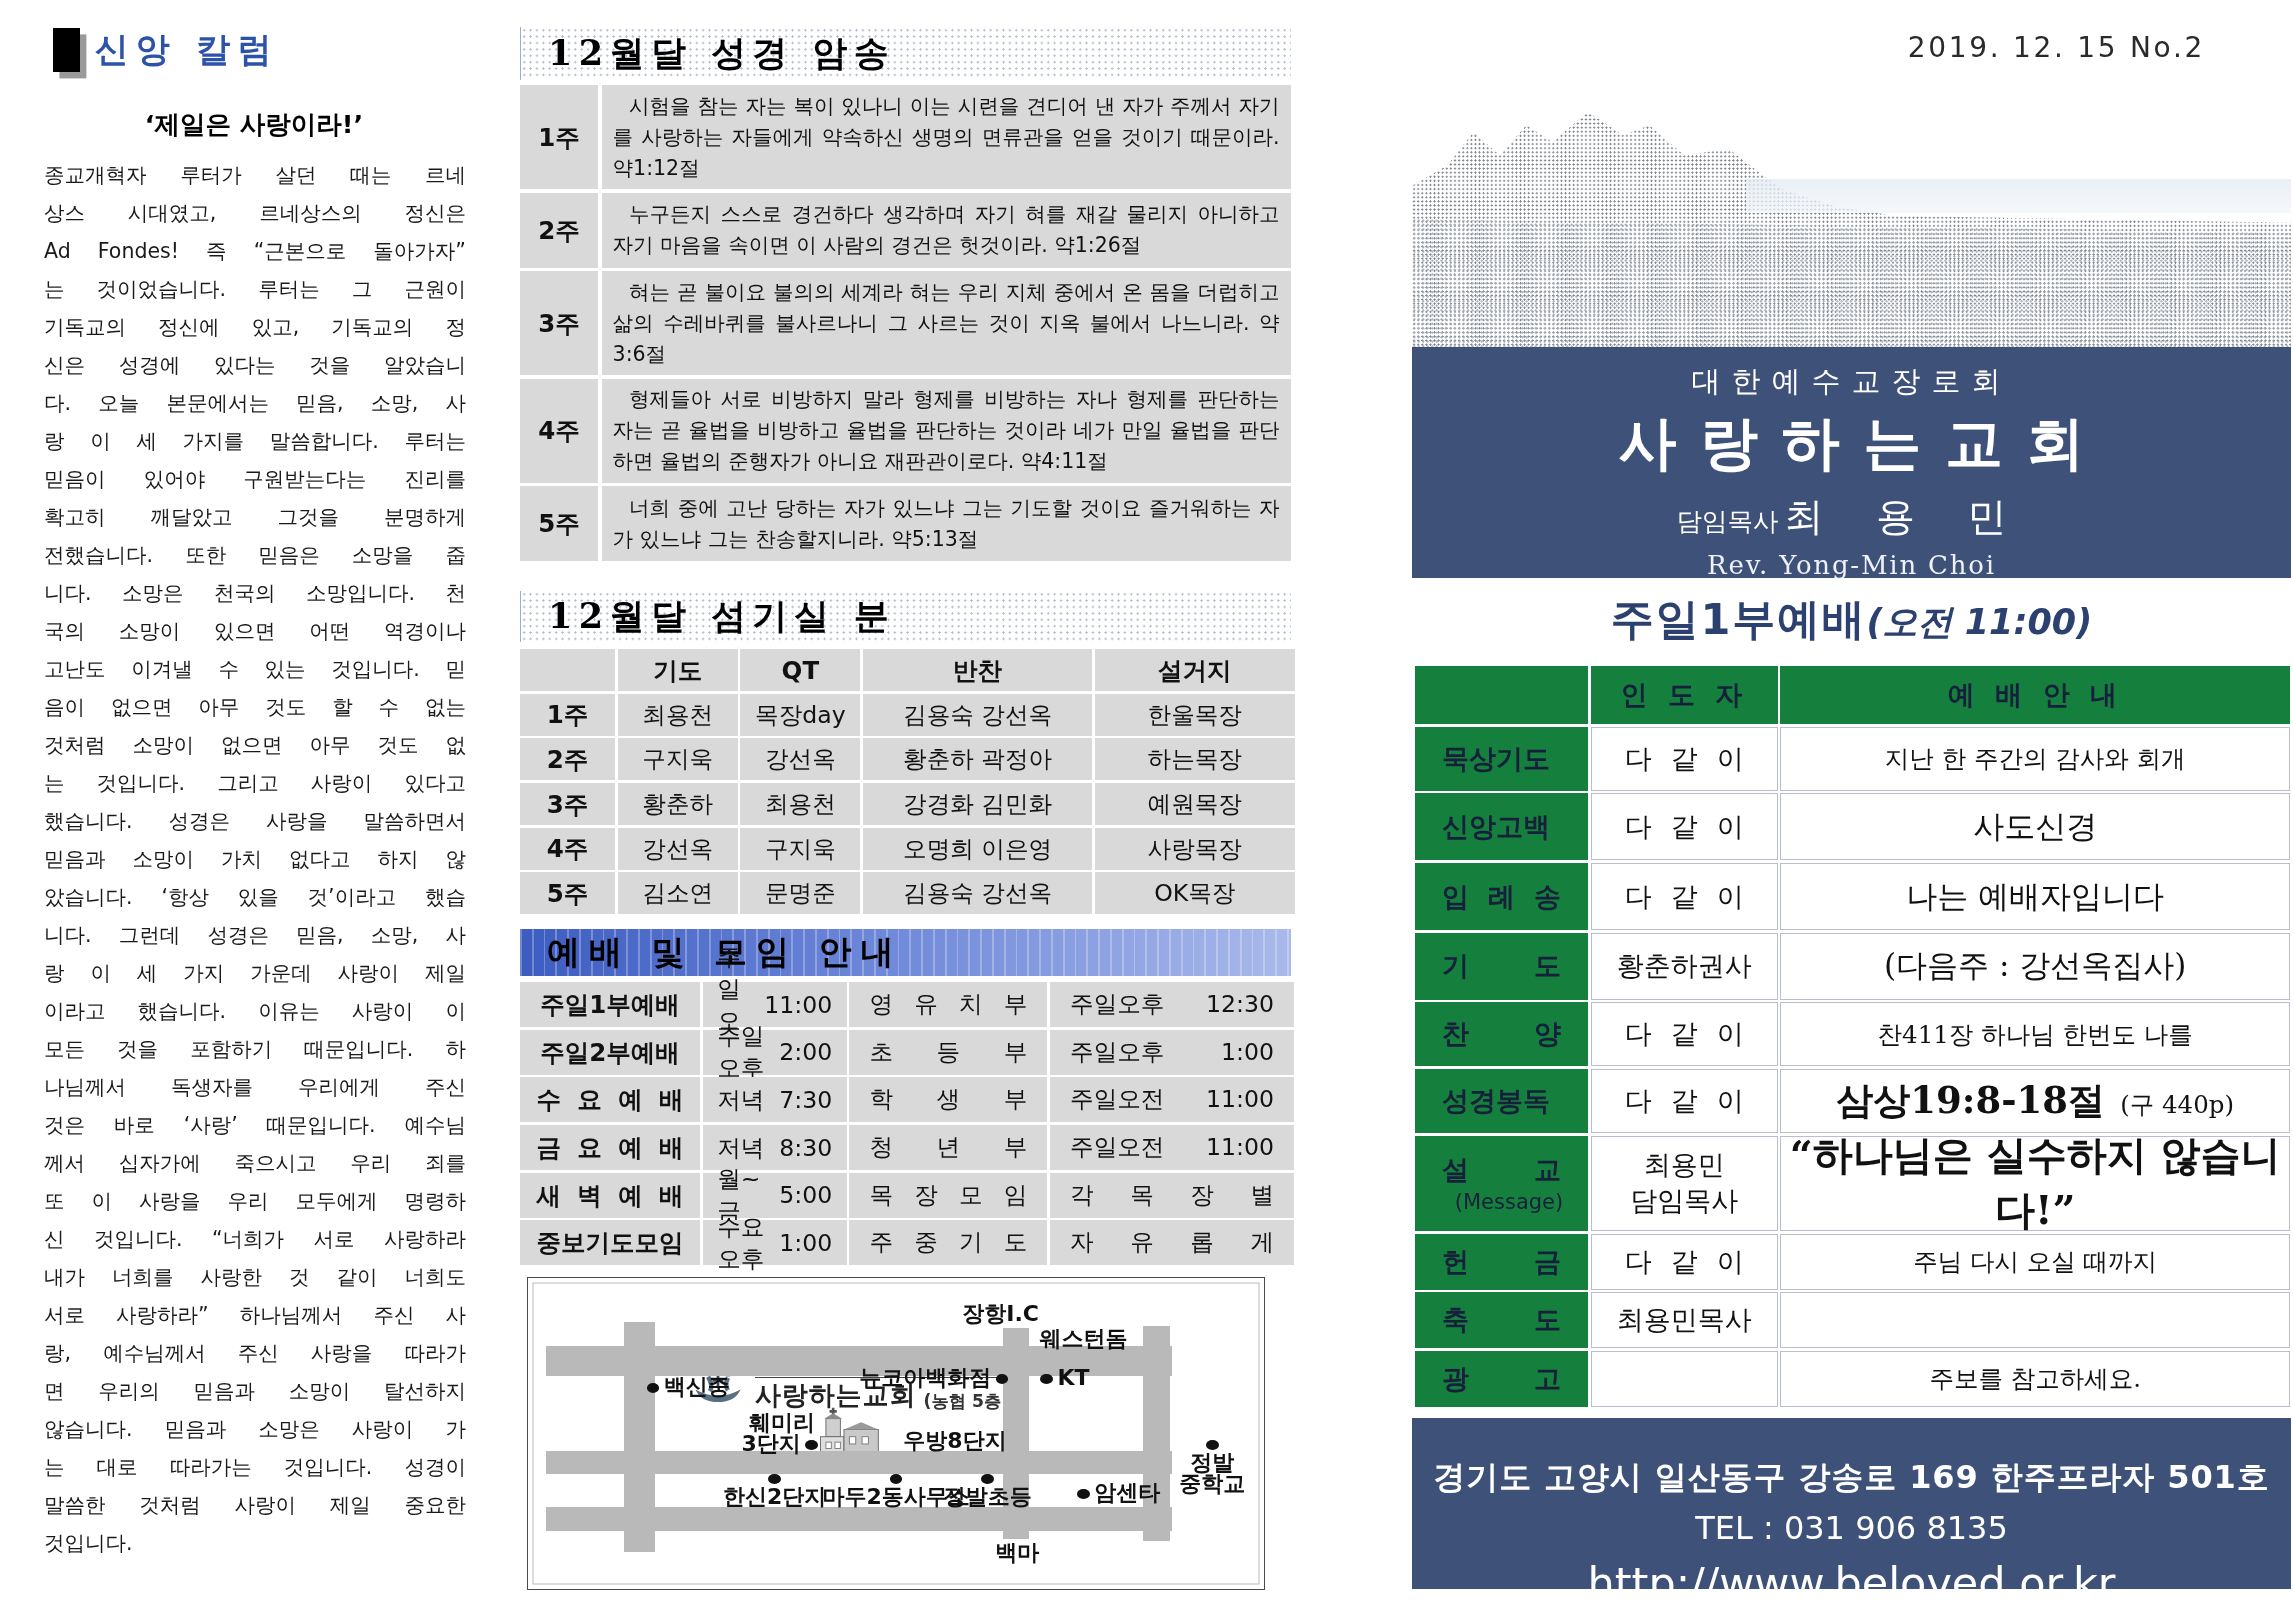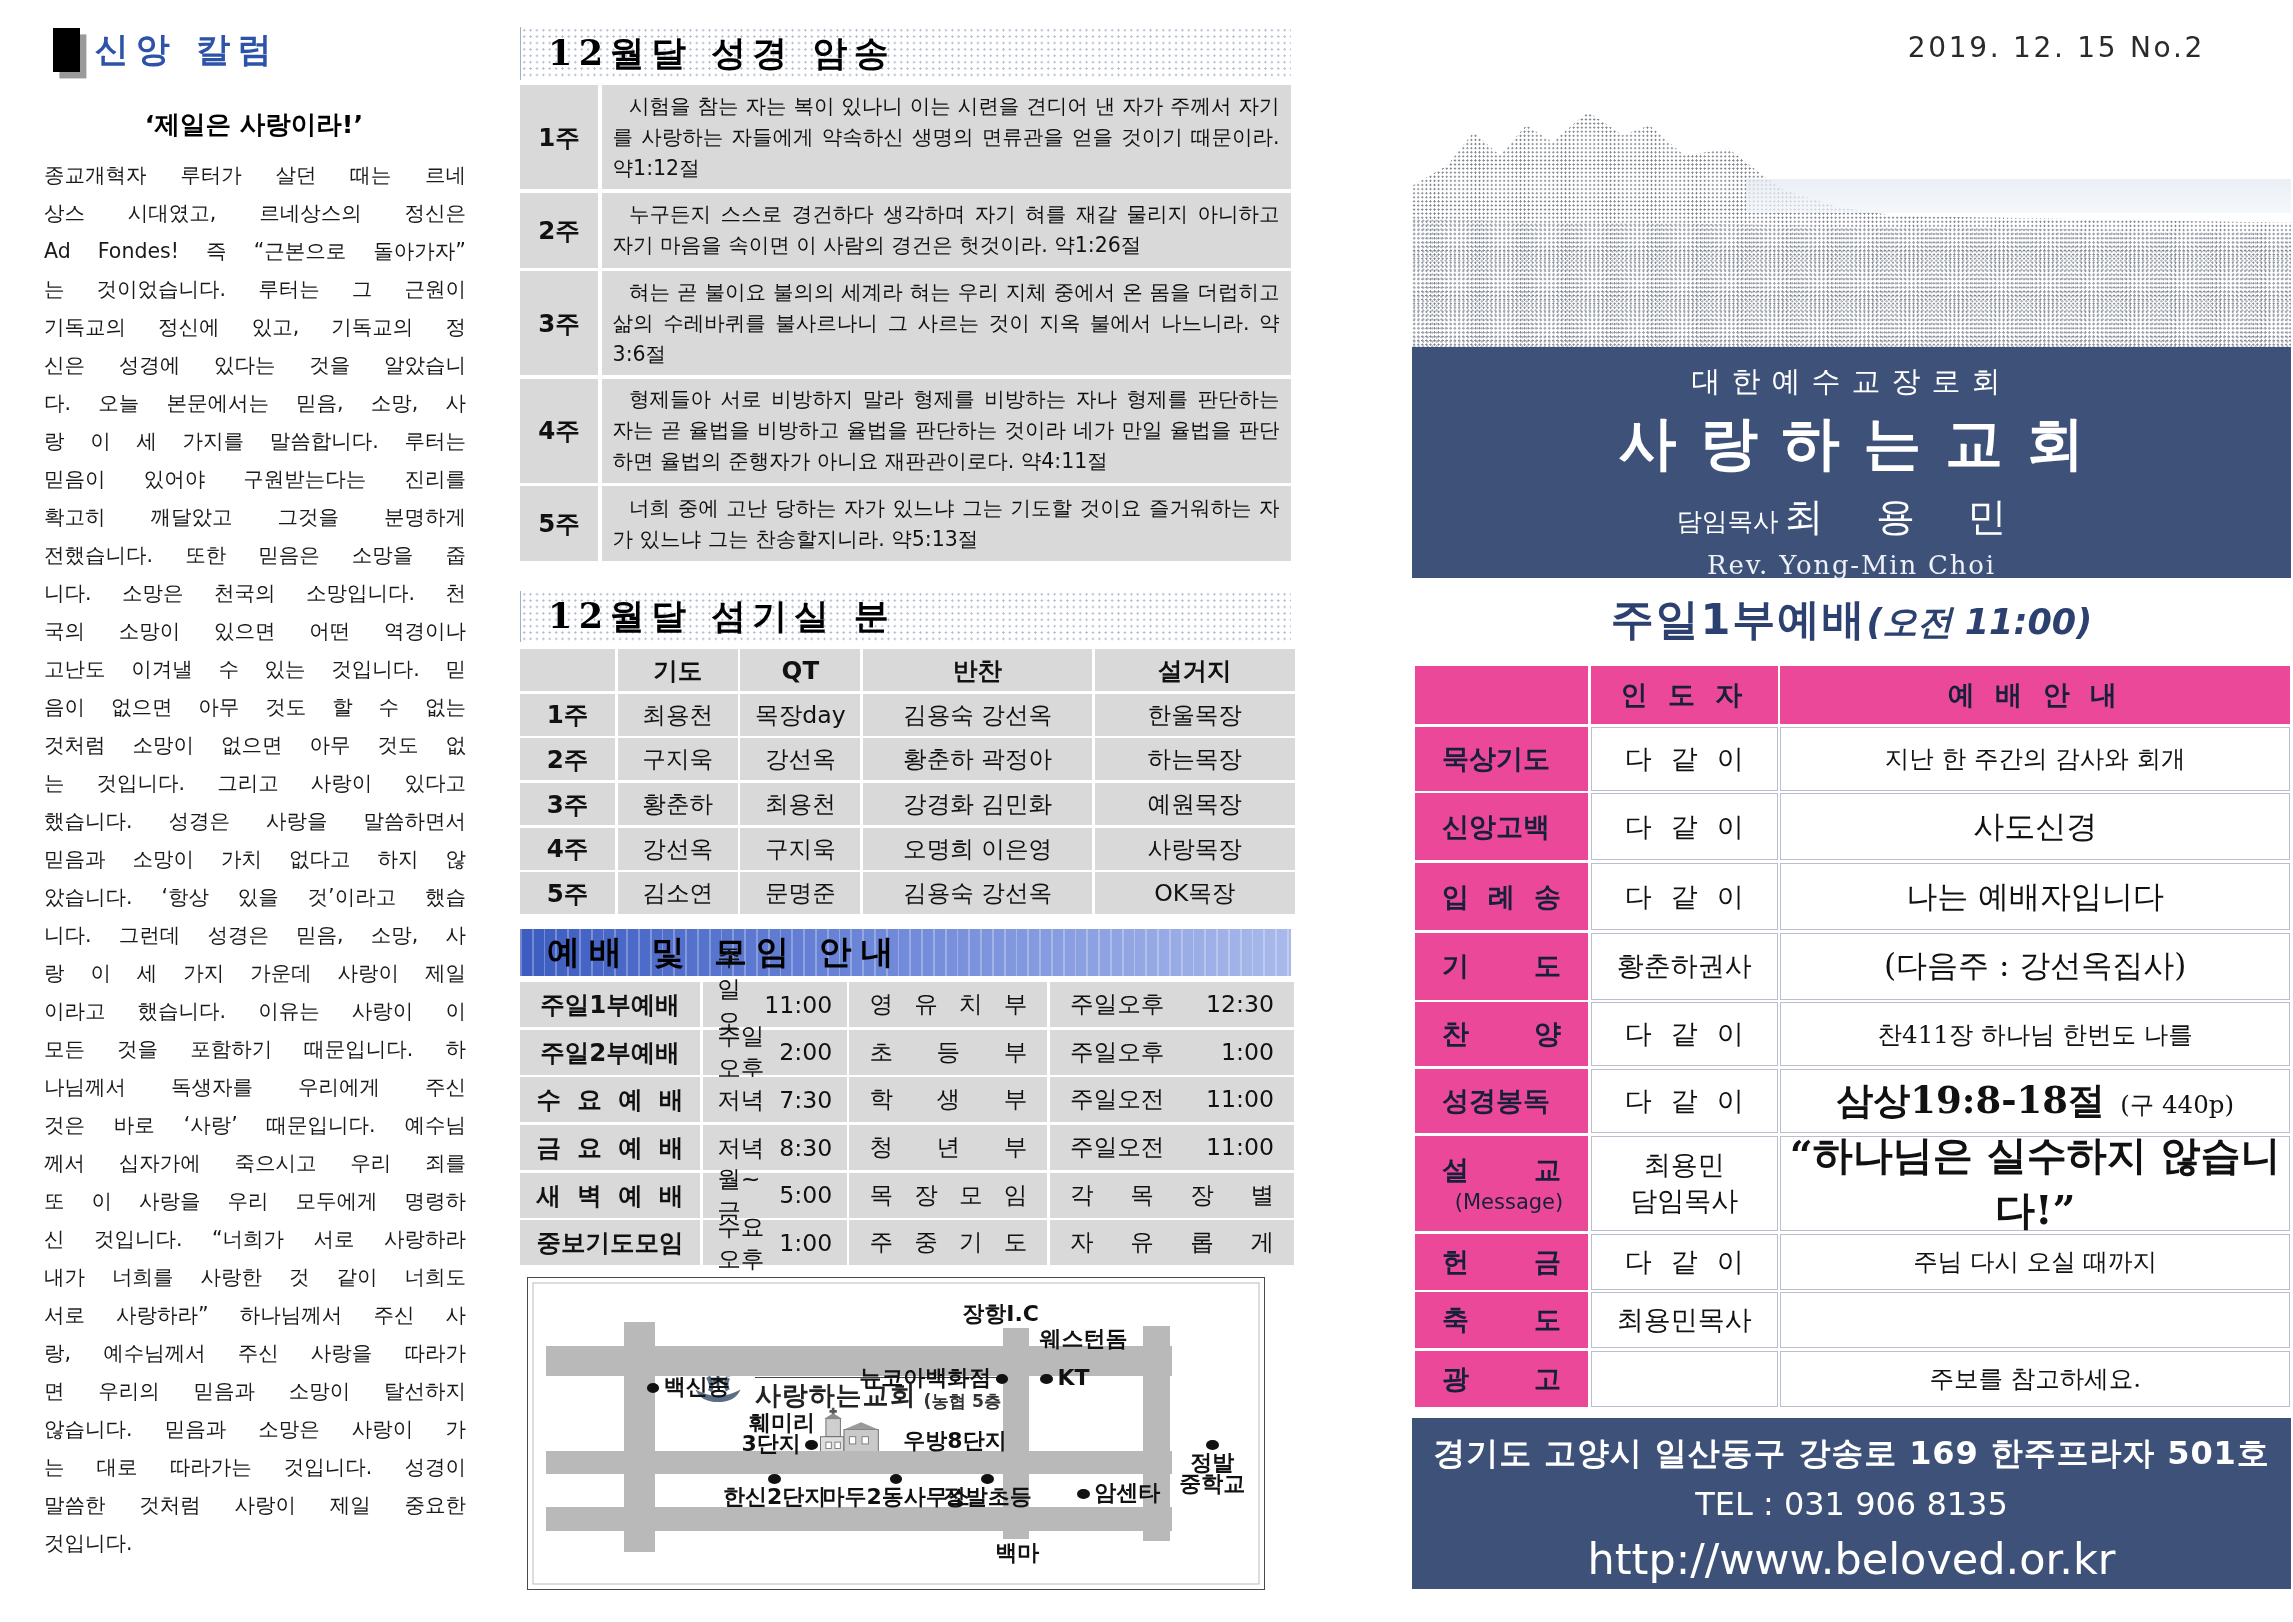--- a/index.html
+++ b/index.html
@@ -78,37 +78,37 @@
   .b3 .pnm{font-size:39px;font-weight:normal;letter-spacing:20px;margin-left:6px;}
   .b4{margin-top:5.5px;font-size:26px;letter-spacing:1.8px;color:#eef1f8;}
 
   .service-title{position:absolute;left:1412px;top:591px;width:879px;text-align:center;color:#2c4170;font-weight:bold;}
   .st-main{font-size:43px;letter-spacing:1.8px;}
   .st-time{font-size:35px;font-style:italic;}
 
   .worship{position:absolute;left:1415px;top:666px;width:875px;display:grid;grid-template-columns:173px 187px 1fr;
     grid-template-rows:58px 64px 67px 67px 67px 64px 64px 95px 56px 56px 56px;gap:2.7px;}
   .wc{display:flex;flex-direction:column;align-items:center;justify-content:center;box-sizing:border-box;}
-  .lav{background:#ec4899;color:#16203a;}
+  .lav{background:#15803d;color:#16203a;}
   .white{background:#fff;border:0.9px solid #b9bdcc;}
   .wh{font-size:27px;font-weight:600;letter-spacing:5.5px;}
   .wlabel{width:100%;padding:0 27px;box-sizing:border-box;font-size:27px;font-weight:600;text-align:justify;text-align-last:justify;}
   .wsub{font-size:21px;margin-top:1.8px;text-align:center;width:100%;font-weight:normal;padding-left:15px;}
   .ldr{font-family:"DejaVu Serif","Liberation Serif",serif;font-size:27px;width:100%;box-sizing:border-box;}
   .ldr.just{padding:0 33px;text-align:justify;text-align-last:justify;}
   .ldr.tight{text-align:center;}
   .det{font-family:"DejaVu Serif","Liberation Serif",serif;width:100%;text-align:center;}
   .d-s{font-size:24.5px;}
   .d-m{font-size:31px;}
   .d-big{font-size:37px;font-weight:bold;}
   .d-big .sub{font-size:24.5px;font-weight:normal;margin-left:7.3px;}
   .d-huge{font-size:40px;font-weight:bold;}
 
   .footer{position:absolute;left:1412px;top:1418px;width:879px;height:171px;background:#3e5179;color:#fff;text-align:center;box-sizing:border-box;}
-  .f1{padding-top:14px;font-size:32px;font-weight:bold;letter-spacing:0.9px;}
+  .f1{padding-top:14px;font-size:32px;font-weight:bold;letter-spacing:0.9px;margin-top:24px;}
   .f2{margin-top:9px;font-size:32px;}
   .f3{margin-top:11px;font-size:43px;}
 </style>
 </head>
 <body>
 
 <div class="page">
 
   <div class="faith-header">
     <div class="fh-box"></div>

